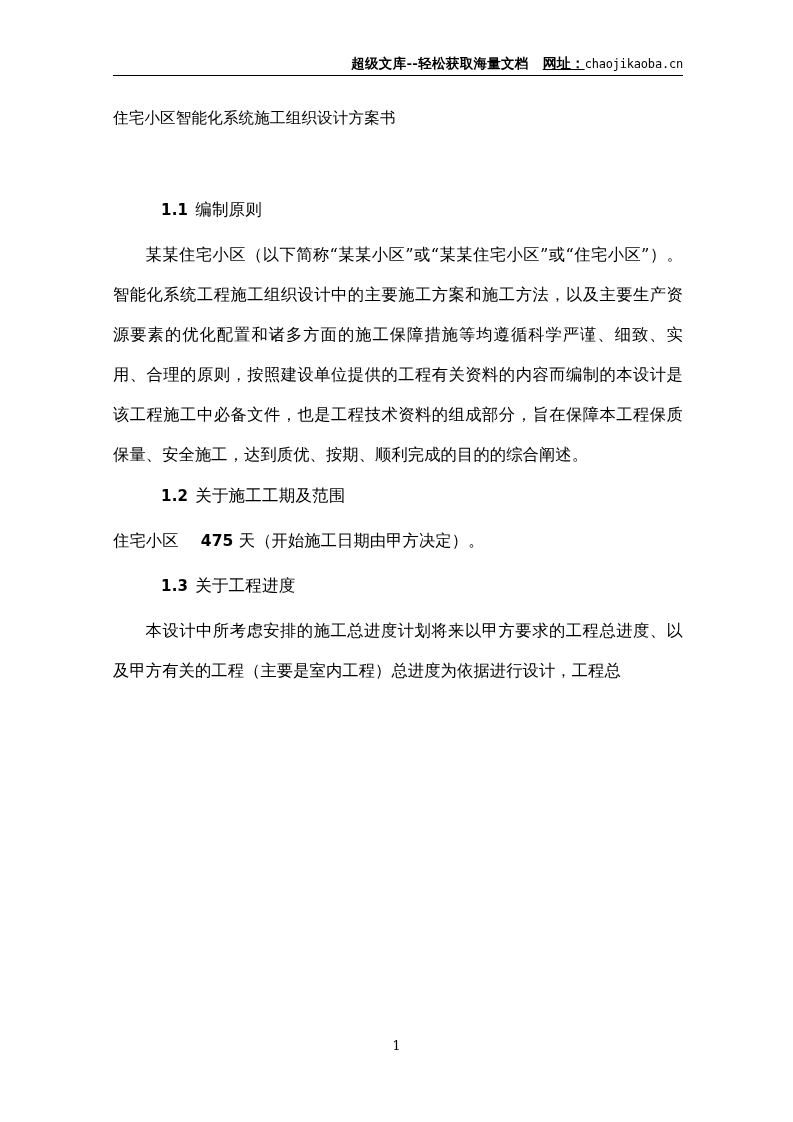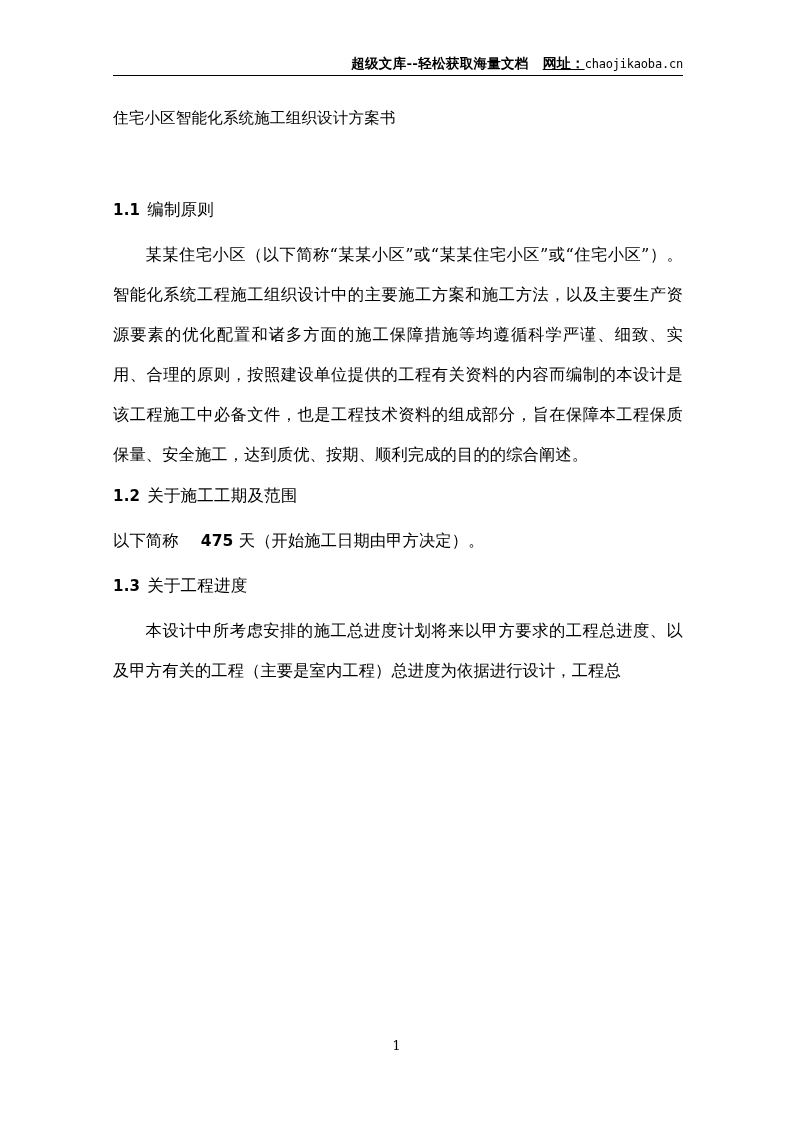--- a/index.html
+++ b/index.html
@@ -102,21 +102,21 @@
     font-weight: bold;
     font-size: 15px;
   }
   .sec .num-gap { display: inline-block; width: 7px; }
   .sec .sec-text {
     font-family: "DejaVu Serif", "Liberation Serif", serif;
     font-size: 16.5px;
   }
 
   h1.sec { margin-bottom: 18px !important; }
-  h2.sec { margin-bottom: 10px !important; }
+  h2.sec { margin-bottom: 10px !important; margin-left: 48px; }
 
   p.body {
     font-family: "DejaVu Serif", "Liberation Serif", serif;
     font-size: 16.3px;
     line-height: 40px;
     margin: 0;
     text-align: justify;
     text-justify: inter-ideograph;
     text-indent: 2em;
     letter-spacing: 0.1px;
@@ -165,21 +165,21 @@
 
     <h2 class="sec"><span class="num">1.1</span><span class="num-gap"></span><span class="sec-text">编制原则</span></h2>
 
     <p class="body">某某住宅小区（以下简称“某某小区”或“某某住宅小区”或“住宅小区”）。智能化系统工程施工组织设计中的主要施工方案和施工方法，以及主要生产资源要素的优化配置和诸多方面的施工保障措施等均遵循科学严谨、细致、实用、合理的原则，按照建设单位提供的工程有关资料的内容而编制的本设计是该工程施工中必备文件，也是工程技术资料的组成部分，旨在保障本工程保质保量、安全施工，达到质优、按期、顺利完成的目的的综合阐述。</p>
 
     <div class="gap-sm"></div>
 
     <h2 class="sec"><span class="num">1.2</span><span class="num-gap"></span><span class="sec-text">关于施工工期及范围</span></h2>
 
 
-    <p class="body no-indent"><span>以下简称</span> <span class="bold-num">475</span> <span>天（开始施工日期由甲方决定）。</span></p>
+    <p class="body no-indent"><span>住宅小区</span> <span class="bold-num">475</span> <span>天（开始施工日期由甲方决定）。</span></p>
 
     <div class="gap-md"></div>
 
     <h2 class="sec"><span class="num">1.3</span><span class="num-gap"></span><span class="sec-text">关于工程进度</span></h2>
 
     <p class="body">本设计中所考虑安排的施工总进度计划将来以甲方要求的工程总进度、以及甲方有关的工程（主要是室内工程）总进度为依据进行设计，工程总</p>
 
   </div>
 
   <div class="footer">

